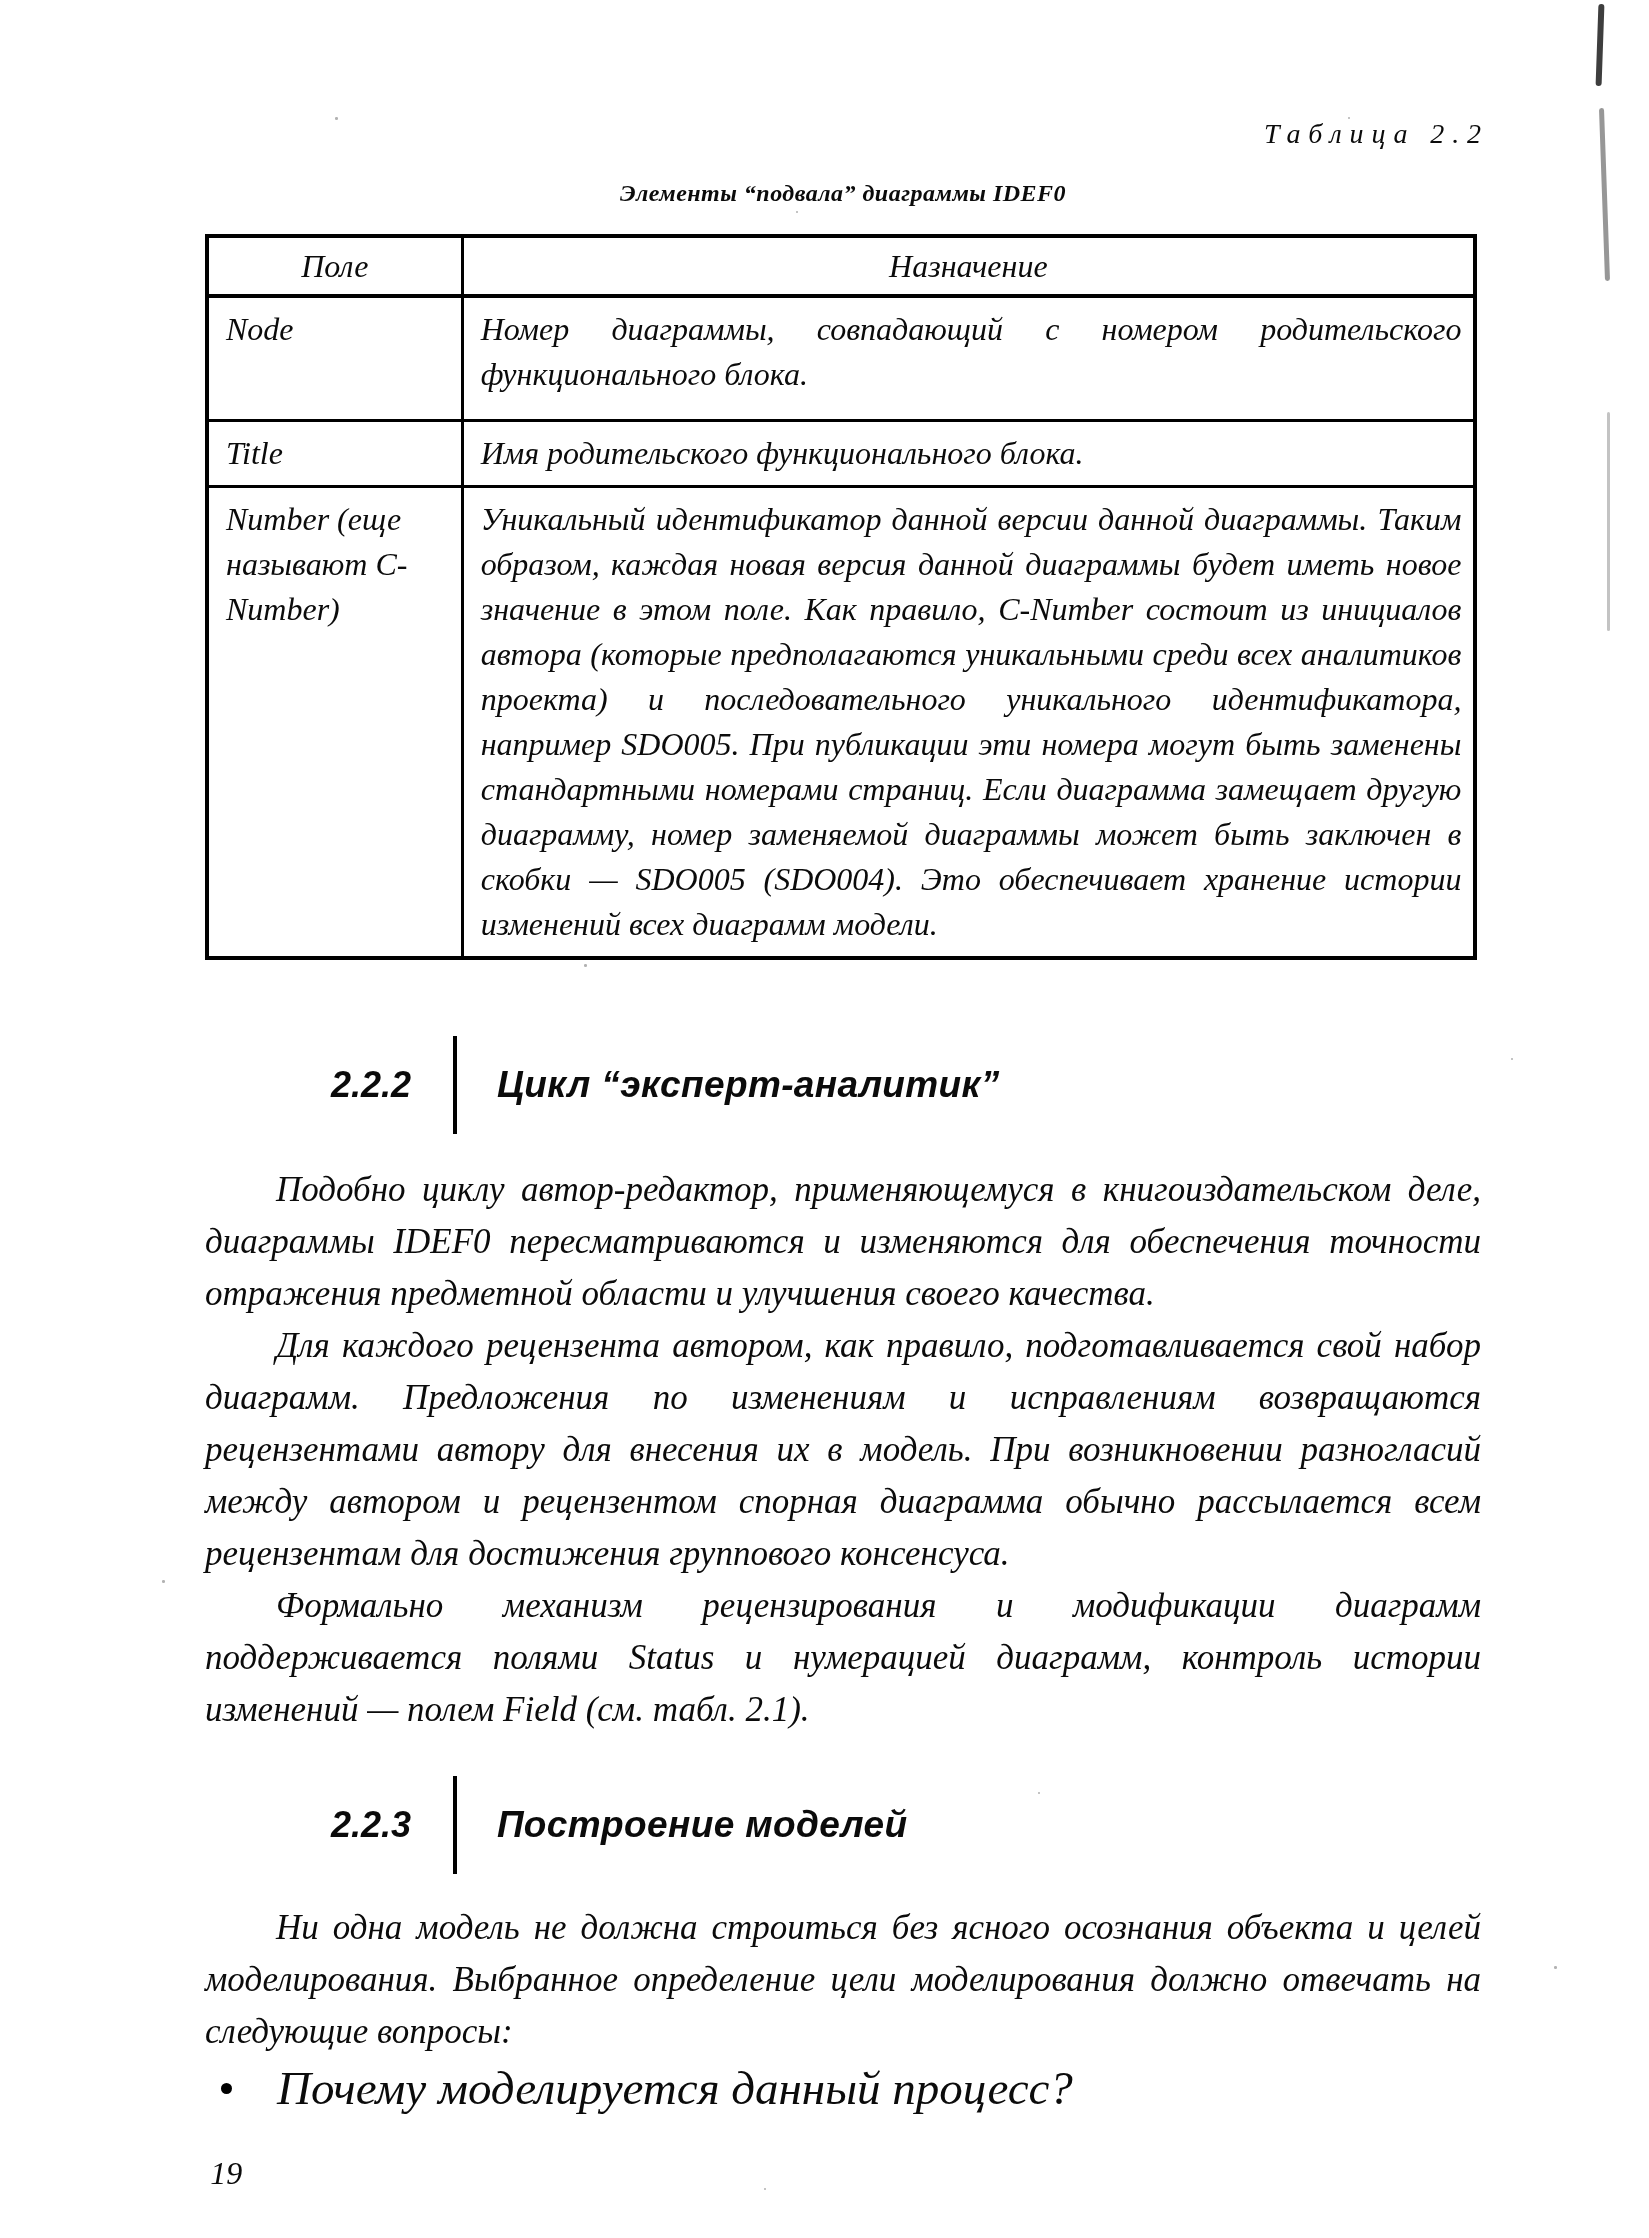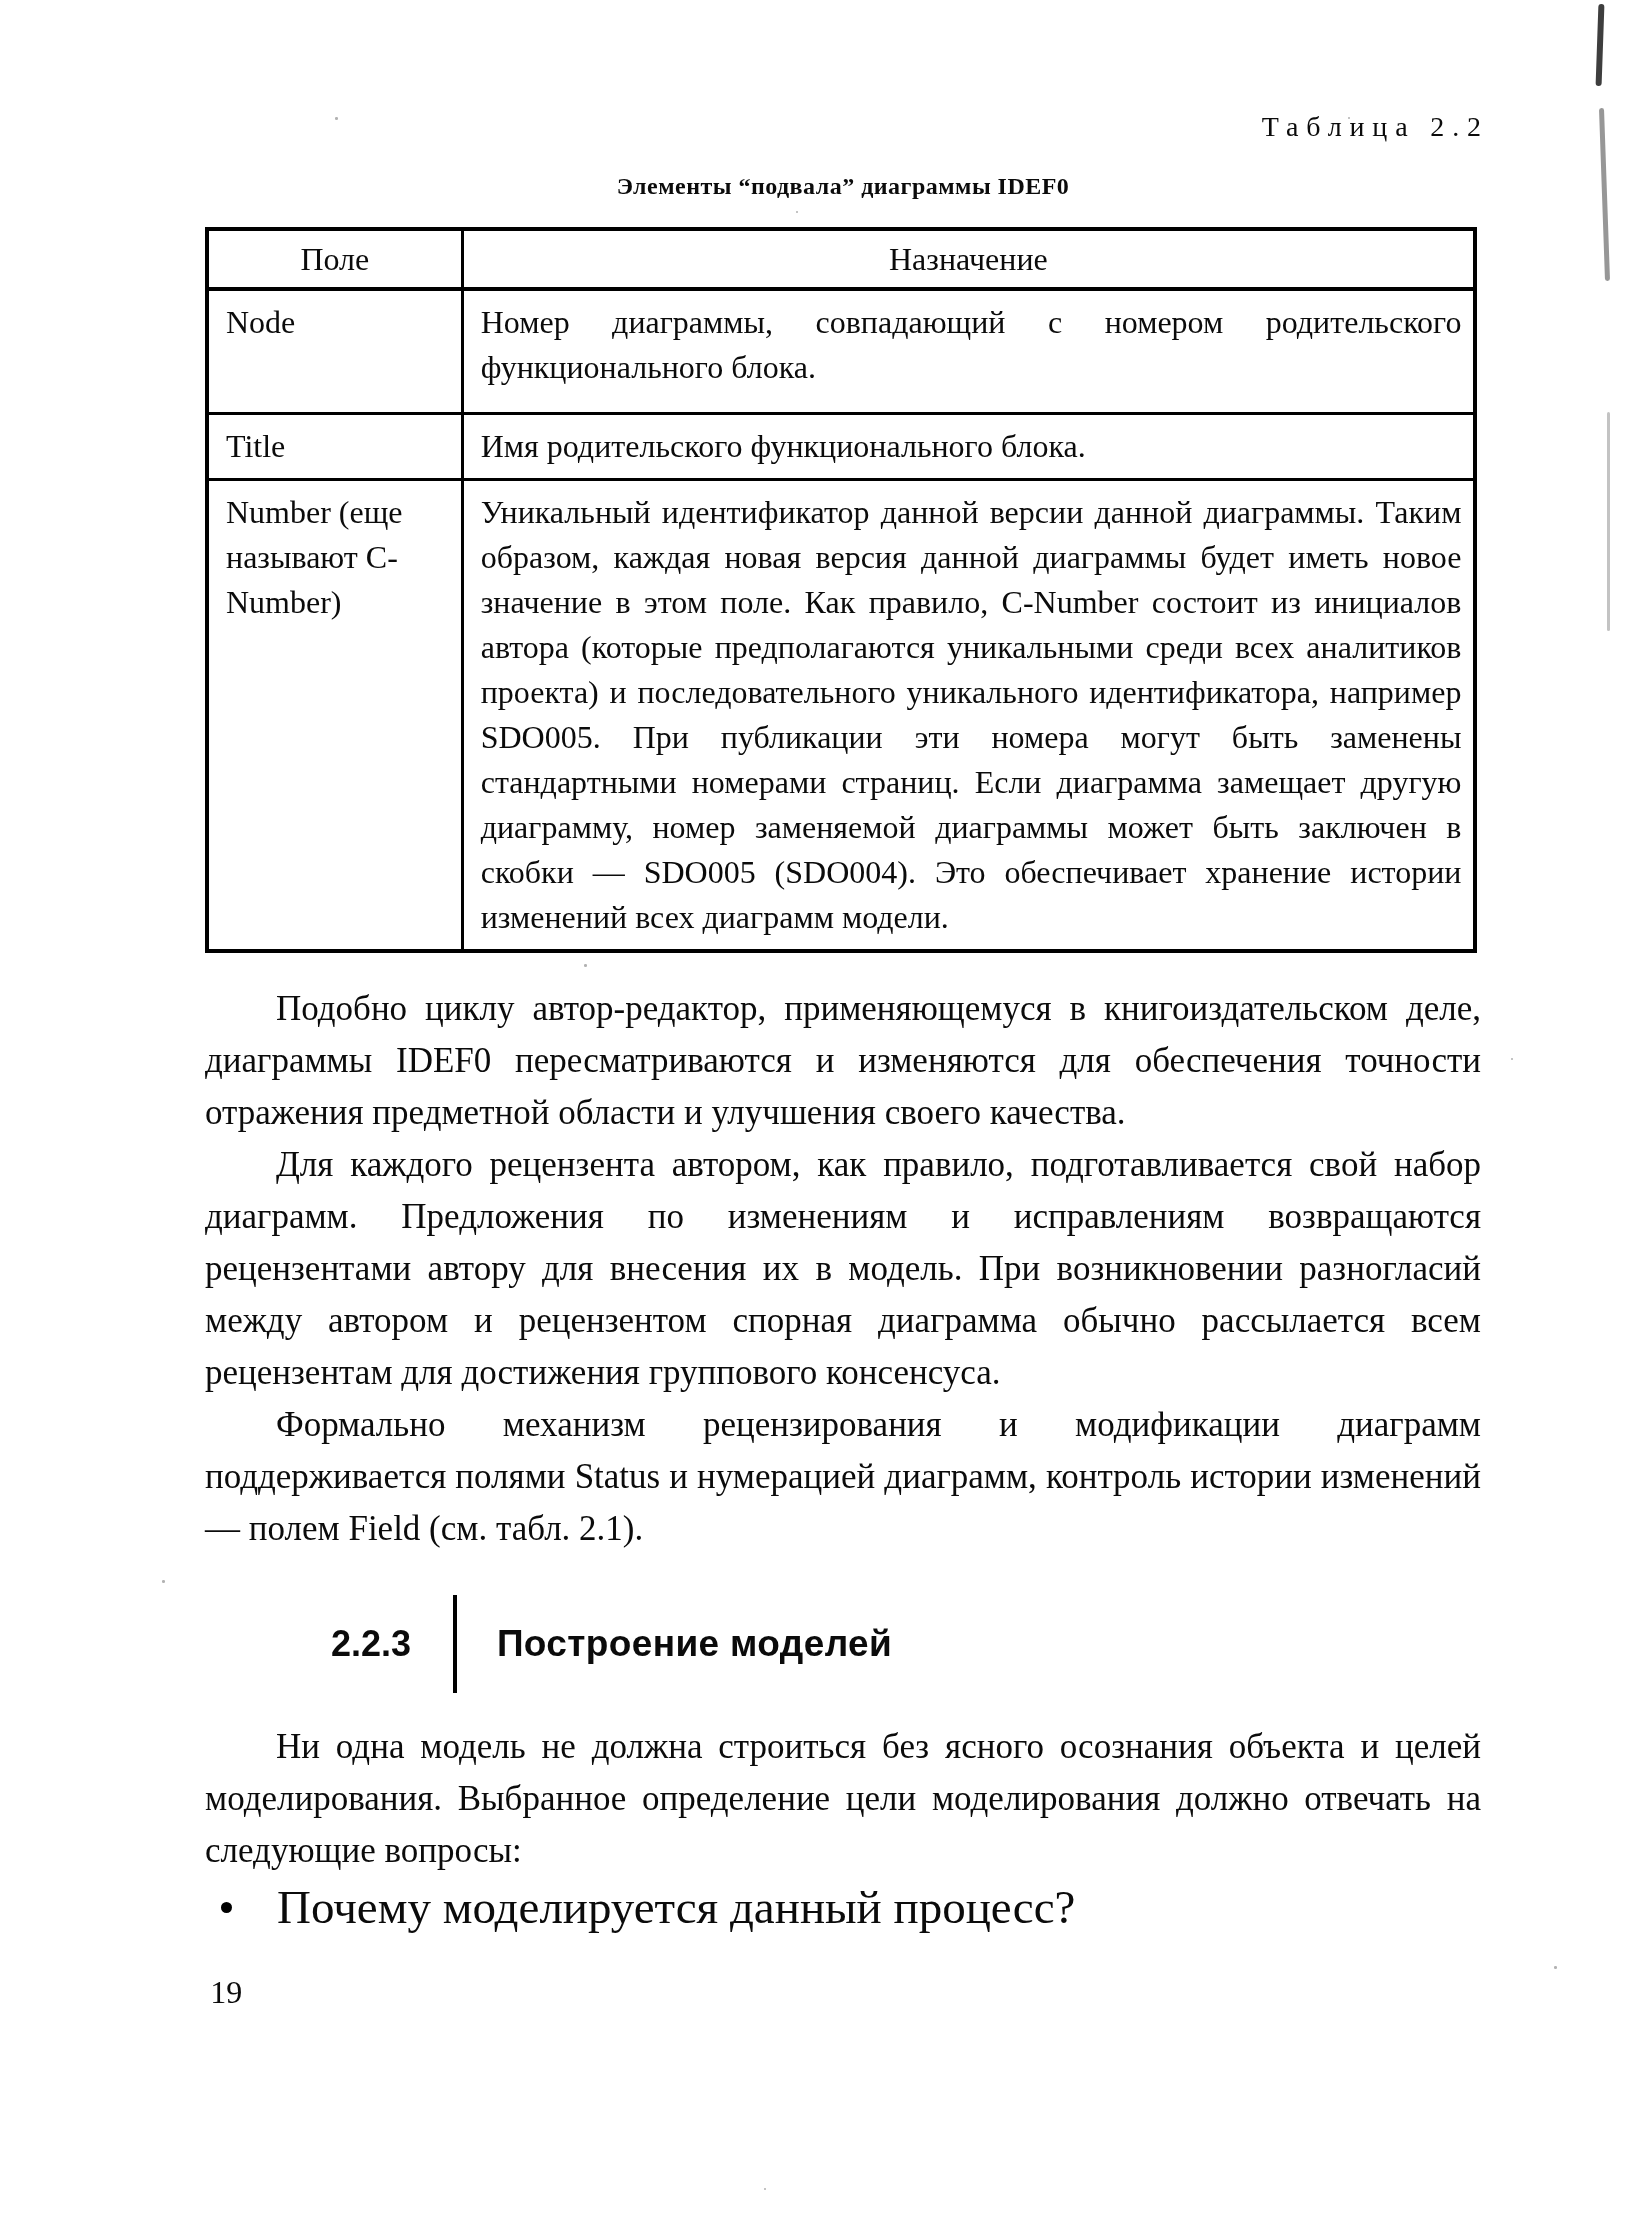--- a/index.html
+++ b/index.html
@@ -5,21 +5,21 @@
   html, body { margin:0; padding:0; }
   body {
     width:1649px; height:2239px;
     background:#ffffff;
     color:#0b0b0b;
     font-family:"Liberation Serif", "DejaVu Serif", serif;
     position:relative;
     overflow:hidden;
   }
   .page { position:absolute; inset:0; }
-  .content { position:absolute; left:205px; top:1px; width:1276px; }
+  .content { position:absolute; left:205px; top:8px; width:1276px;font-style:italic; }
 
   
   .table-label {
     margin-top:110px;
     text-align:right;
     font-size:28px;
     letter-spacing:0.28em;
     margin-right:-0.28em;
   }
   .table-caption {
@@ -145,20 +145,25 @@
           <td class="cell-field">Title</td>
           <td class="cell-purpose">Имя родительского функционального блока.</td>
         </tr>
         <tr>
           <td class="cell-field">Number (еще называют C-Number)</td>
           <td class="cell-purpose">Уникальный идентификатор данной версии данной диаграммы. Таким образом, каждая новая версия данной диаграммы будет иметь новое значение в этом поле. Как правило, C-Number состоит из инициалов автора (которые предполагаются уникальными среди всех аналитиков проекта) и последовательного уникального идентификатора, например SDO005. При публикации эти номера могут быть заменены стандартными номерами страниц. Если диаграмма замещает другую диаграмму, номер заменяемой диаграммы может быть заключен в скобки — SDO005 (SDO004). Это обеспечивает хранение истории изменений всех диаграмм модели.</td>
         </tr>
       </tbody>
     </table>
 
+    <div class="section-heading sh-222">
+      <span class="sec-num">2.2.2</span>
+      <span class="sec-bar"></span>
+      <span class="sec-title">Цикл “эксперт-аналитик”</span>
+    </div>
 
     <p class="body-par first-par">Подобно циклу автор-редактор, применяющемуся в книгоиздательском деле, диаграммы IDEF0 пересматриваются и изменяются для обеспечения точности отражения предметной области и улучшения своего качества.</p>
     <p class="body-par">Для каждого рецензента автором, как правило, подготавливается свой набор диаграмм. Предложения по изменениям и исправлениям возвращаются рецензентами автору для внесения их в модель. При возникновении разногласий между автором и рецензентом спорная диаграмма обычно рассылается всем рецензентам для достижения группового консенсуса.</p>
     <p class="body-par">Формально механизм рецензирования и модификации диаграмм поддерживается полями Status и нумерацией диаграмм, контроль истории изменений — полем Field (см. табл. 2.1).</p>
 
     <div class="section-heading sh-223">
       <span class="sec-num">2.2.3</span>
       <span class="sec-bar"></span>
       <span class="sec-title">Построение моделей</span>
     </div>

